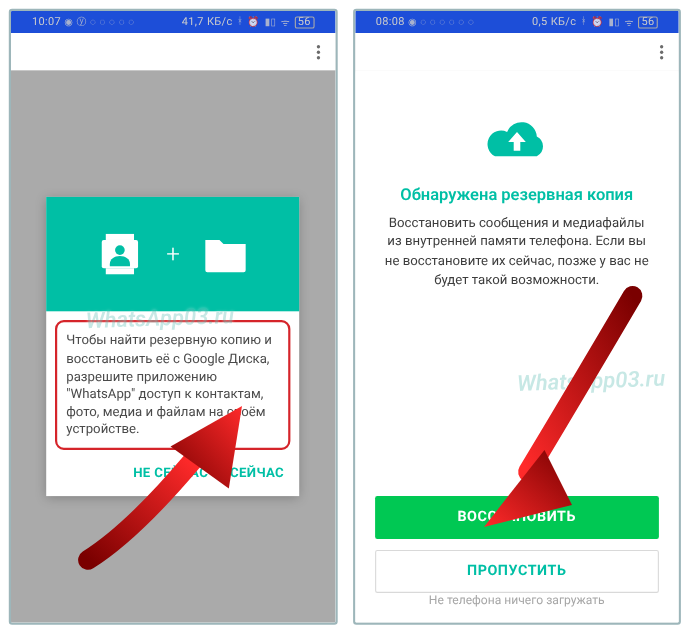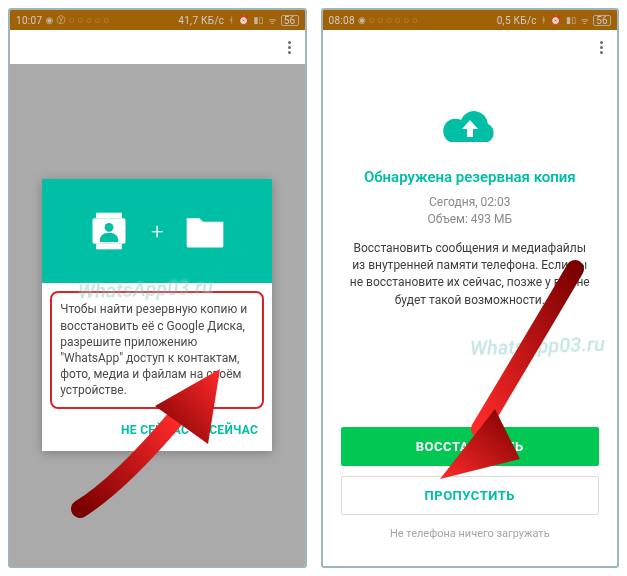--- a/index.html
+++ b/index.html
@@ -16,27 +16,27 @@
     border: 2px solid #9db6ba;
     border-radius: 3px;
     flex: 1;
     display: flex;
     flex-direction: column;
     position: relative;
     overflow: hidden;
   }
   .statusbar {
     height: 20px;
-    background: #a16207;
+    background: #1d4ed8;
     color: #ccc;
     font-size: 10px;
     display: flex;
     align-items: center;
     justify-content: space-between;
-    padding: 0 6px;
+    padding: 0 19px;
     letter-spacing: 0.3px;
   }
   .statusbar .left { display: flex; align-items: center; gap: 3px; }
   .statusbar .right { display: flex; align-items: center; gap: 4px; }
   .status-ico { font-size: 9px; opacity: 0.8; }
   .batt {
     display: inline-block; border: 1px solid #aaa; border-radius: 2px;
     font-size: 10px; padding: 0 2px; line-height: 9px;
   }
   .appbar {
@@ -102,21 +102,21 @@
     cursor: pointer;
   }
 
   
   .screen2-body {
     background: #fff;
     flex: 1;
     display: flex;
     flex-direction: column;
     align-items: center;
-    padding: 30px 18px 26px;
+    padding: 30px 18px 14px;
     position: relative;
   }
   .cloud-wrap { margin-top: 10px; margin-bottom: 14px; }
   .found-title {
     color: #00bfa5;
     font-weight: 600;
     font-size: 15px;
     text-align: center;
     margin-bottom: 8px;
   }
@@ -153,21 +153,20 @@
     border: 1px solid #d9d9d9;
     color: #00bfa5;
     font-weight: 700;
     font-size: 13px;
     letter-spacing: 0.5px;
     text-align: center;
     padding: 11px 0;
     width: 100%;
     border-radius: 2px;
     cursor: pointer;
-    margin-bottom: 12px;
   }
   .footer-note {
     color: #a6a6a6;
     font-size: 11px;
     text-align: center;
   }
   .watermark {
     position: absolute;
     color: rgba(0, 150, 136, 0.22);
     font-style: italic;
@@ -286,24 +285,20 @@
   </div>
 
   <div class="screen2-body">
     <div class="cloud-wrap">
       <svg width="64" height="46" viewBox="0 0 64 46">
         <path d="M50 20a14 14 0 0 0-27-4A11 11 0 0 0 12 38h38a10 10 0 0 0 0-18z" fill="#00bfa5"></path>
         <path d="M32 16l-8 9h5v8h6v-8h5z" fill="#fff"></path>
       </svg>
     </div>
     <div class="found-title">Обнаружена резервная копия</div>
-    <div class="meta">
-      <div>Сегодня, 02:03</div>
-      <div>Объем: 493 МБ</div>
-    </div>
     <div class="desc">Восстановить сообщения и медиафайлы из внутренней памяти телефона. Если вы не восстановите их сейчас, позже у вас не будет такой возможности.</div>
 
     <div class="watermark" style="top:270px; right:12px;">WhatsApp03.ru</div>
 
     <div class="spacer"></div>
 
     <svg class="arrow" style="right:22px; top:190px;" width="170" height="230" viewBox="0 0 170 230">
       <defs>
         <linearGradient id="ga2" x1="1" y1="0" x2="0" y2="1">
           <stop offset="0" stop-color="#7a0000"></stop>

